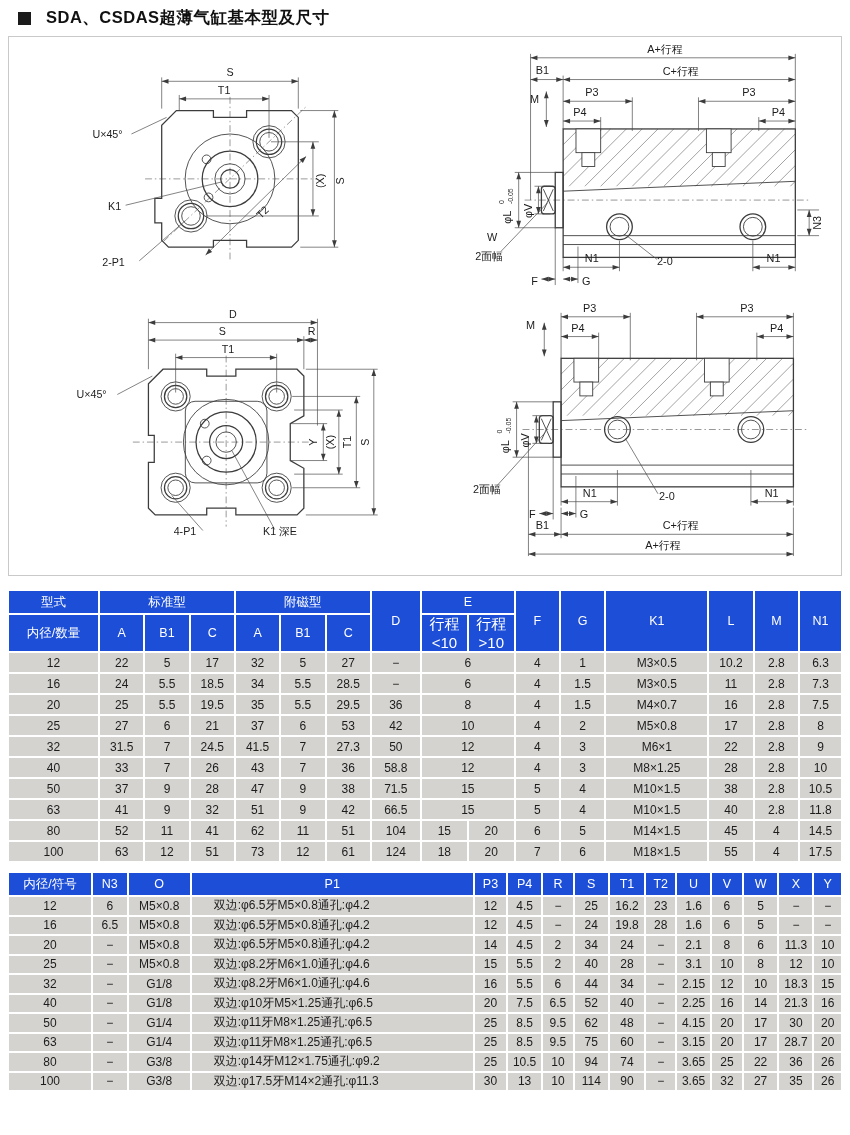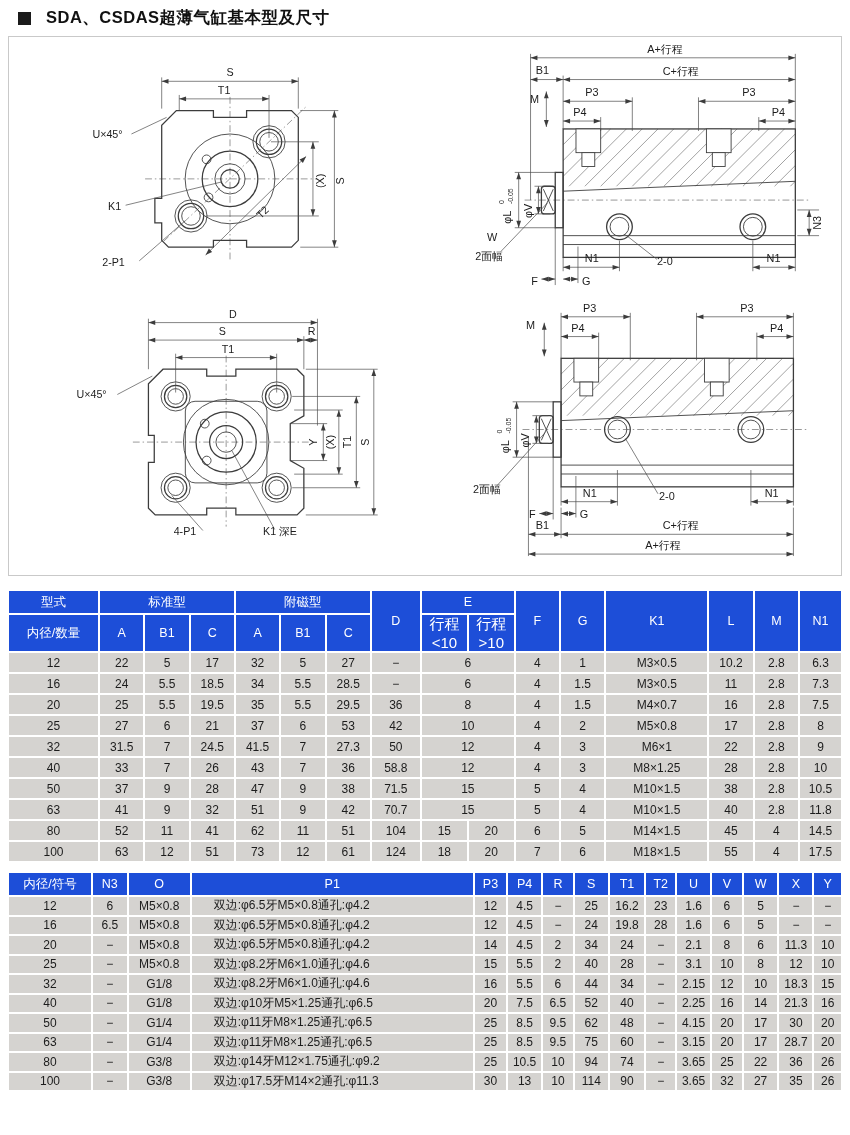--- a/index.html
+++ b/index.html
@@ -610,21 +610,21 @@
         <td>10.5</td>
       </tr>
       <tr>
         <td>63</td>
         <td>41</td>
         <td>9</td>
         <td>32</td>
         <td>51</td>
         <td>9</td>
         <td>42</td>
-        <td>70.7</td>
+        <td>66.5</td>
         <td colspan="2">15</td>
         <td>5</td>
         <td>4</td>
         <td>M10×1.5</td>
         <td>40</td>
         <td>2.8</td>
         <td>11.8</td>
       </tr>
       <tr>
         <td>80</td>

